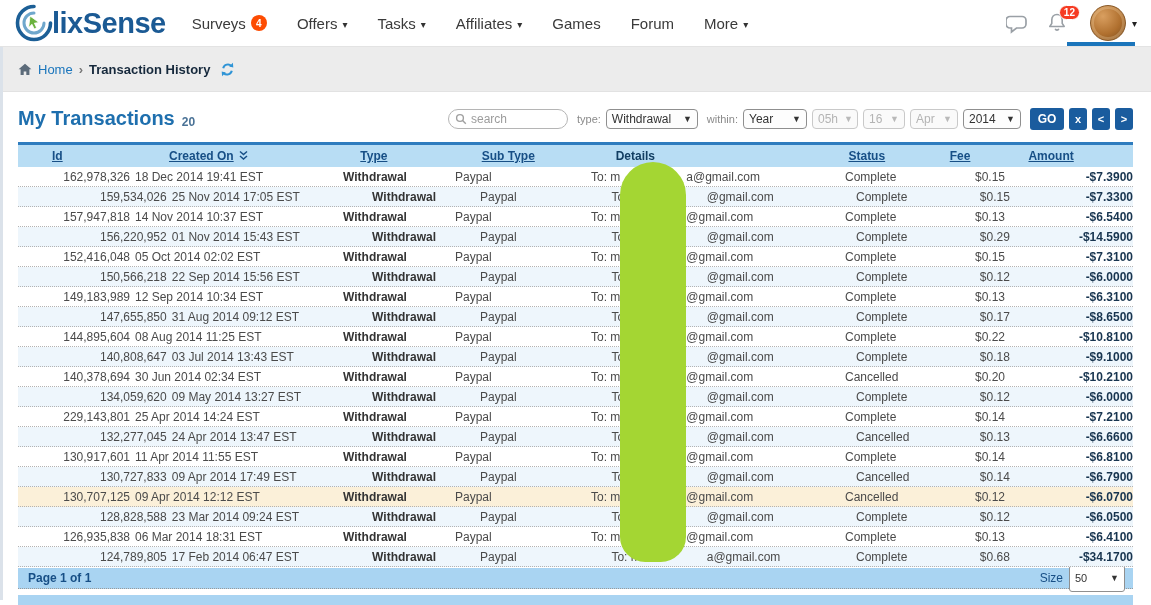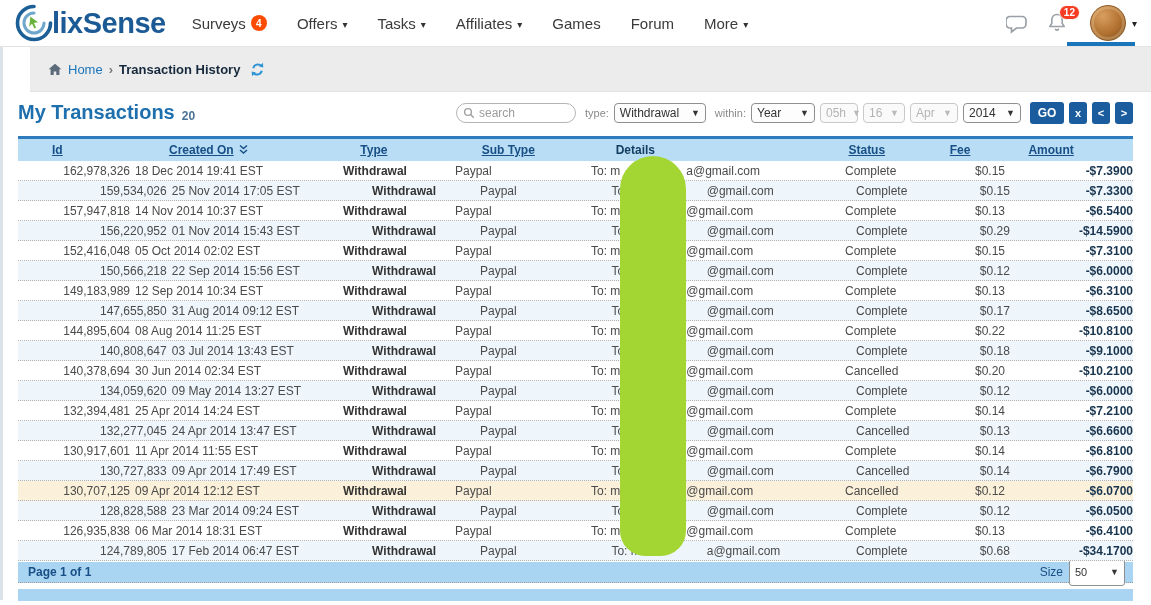--- a/index.html
+++ b/index.html
@@ -15,43 +15,43 @@
   .badge-surveys { background:#fd4c02; color:#fff; font-size:10px; font-weight:bold; width:16px; height:16px; border-radius:50%; display:inline-flex; align-items:center; justify-content:center; }
   .nav-right { margin-left:auto; display:flex; align-items:center; gap:16px; }
   .icon-btn { position:relative; cursor:pointer; display:flex; align-items:center; }
   .badge-notif { position:absolute; top:-7px; right:-12px; background:#f63b23; color:#fff; font-size:10px; font-weight:bold; border-radius:9px; padding:1px 4px; min-width:17px; text-align:center; border:1px solid #fff; }
   .avatar-wrap { display:flex; align-items:center; gap:6px; cursor:pointer; margin-left:6px; }
   .avatar { width:36px; height:36px; border-radius:50%; background:radial-gradient(circle at 35% 30%, #d99f60, #b0702f 55%, #7c4c1c 95%); border:1px solid #8a5a28; box-shadow:inset 0 0 0 3px rgba(255,230,190,0.25); }
   .avatar-caret { font-size:10px; color:#222; }
   .nav-active-bar { position:absolute; right:16px; bottom:0; width:68px; height:4px; background:#1b75bb; }
 
   
-  .breadcrumb-band { height:45px; background:#ececec; display:flex; align-items:center; padding:0 18px; border-bottom:1px solid #e2e2e2;margin-left:30px; }
+  .breadcrumb-band { height:45px; background:#ececec; display:flex; align-items:center; padding:0 18px; border-bottom:1px solid #e2e2e2; }
   .crumb { display:flex; align-items:center; gap:6px; font-size:13px; }
   .crumb-home { color:#1a75bc; cursor:pointer; }
   .crumb-sep { color:#777; font-weight:bold; }
   .crumb-current { color:#16293c; font-weight:bold; }
   .refresh-icon { margin-left:4px; cursor:pointer; display:flex; }
 
   .left-edge { position:absolute; left:0; top:47px; width:3px; height:553px; background:#dbe2ea; }
 
   
-  .title-row { height:37px; margin-top:2px; padding:0 18px; display:flex; align-items:center;justify-content:center; }
+  .title-row { height:37px; margin-top:8px; padding:0 18px; display:flex; align-items:center;justify-content:center; }
   .page-title { color:#1e6fae; font-size:20px; font-weight:bold; }
   .page-count { color:#4a7296; font-size:12px; font-weight:bold; margin-left:7px; margin-top:6px; }
   .filters { margin-left:auto; display:flex; align-items:center; gap:5px; }
   .search-box { display:flex; align-items:center; gap:4px; border:1px solid #b5b5b5; border-radius:10px; background:#fff; height:20px; width:120px; padding:0 6px; }
   .search-box input { border:none; outline:none; font-size:12px; width:90px; color:#555; font-family:"Liberation Sans",sans-serif; background:transparent; }
   .search-box input::placeholder { color:#9c9c9c; }
   .flt-label { font-size:11px; color:#8a8a8a; margin-left:4px; }
   .select { display:inline-flex; align-items:center; justify-content:space-between; border:1px solid #8f8f8f; border-radius:4px; background:#fdfdfd; height:20px; font-size:12px; color:#333; padding:0 5px; cursor:pointer; gap:6px; white-space:nowrap; }
   .select .sel-caret { font-size:9px; color:#333; }
   .select.disabled { color:#b4b4b4; border-color:#c9c9c9; background:#fafafa; cursor:default; }
   .select.disabled .sel-caret { color:#b9b9b9; }
-  .w-type{width:92px;} .w-within{width:64px;} .w-hour{width:38px;} .w-day{width:42px;} .w-month{width:48px;} .w-year{width:58px;}
+  .w-type{width:92px;} .w-within{width:64px;} .w-hour{width:46px;} .w-day{width:42px;} .w-month{width:48px;} .w-year{width:58px;}
   .btn { background:#1a5c9e; color:#fff; font-weight:bold; font-size:12px; border:none; border-radius:3px; height:22px; cursor:pointer; display:inline-flex; align-items:center; justify-content:center; font-family:"Liberation Sans",sans-serif; }
   .btn-go { width:34px; margin-left:4px; }
   .btn-sq { width:18px; font-size:11px; }
 
   .divider { height:3px; background:#2e7cbe; margin:5px 18px 0 18px; }
 
   
   .table-wrap { margin:0 18px; position:relative; width:1115px; }
   .thead { display:flex; background:#b8ddf4; height:22px; align-items:center; }
   .th { font-size:12px; font-weight:bold; color:#174f86; overflow:hidden; white-space:nowrap;margin-left:24px; }
@@ -357,21 +357,21 @@
         <div class="td c-id">134,059,620</div>
         <div class="td c-created">09 May 2014 13:27 EST</div>
         <div class="td c-type">Withdrawal</div>
         <div class="td c-subtype">Paypal</div>
         <div class="td c-details"><span>To: m</span><span class="detail-gap"></span><span>@gmail.com</span></div>
         <div class="td c-status">Complete</div>
         <div class="td c-fee">$0.12</div>
         <div class="td c-amount">-$6.0000</div>
       </div>
       <div class="tr">
-        <div class="td c-id">132,394,481</div>
+        <div class="td c-id">229,143,801</div>
         <div class="td c-created">25 Apr 2014 14:24 EST</div>
         <div class="td c-type">Withdrawal</div>
         <div class="td c-subtype">Paypal</div>
         <div class="td c-details"><span>To: m</span><span class="detail-gap"></span><span>@gmail.com</span></div>
         <div class="td c-status">Complete</div>
         <div class="td c-fee">$0.14</div>
         <div class="td c-amount">-$7.2100</div>
       </div>
       <div class="tr even">
         <div class="td c-id">132,277,045</div>

